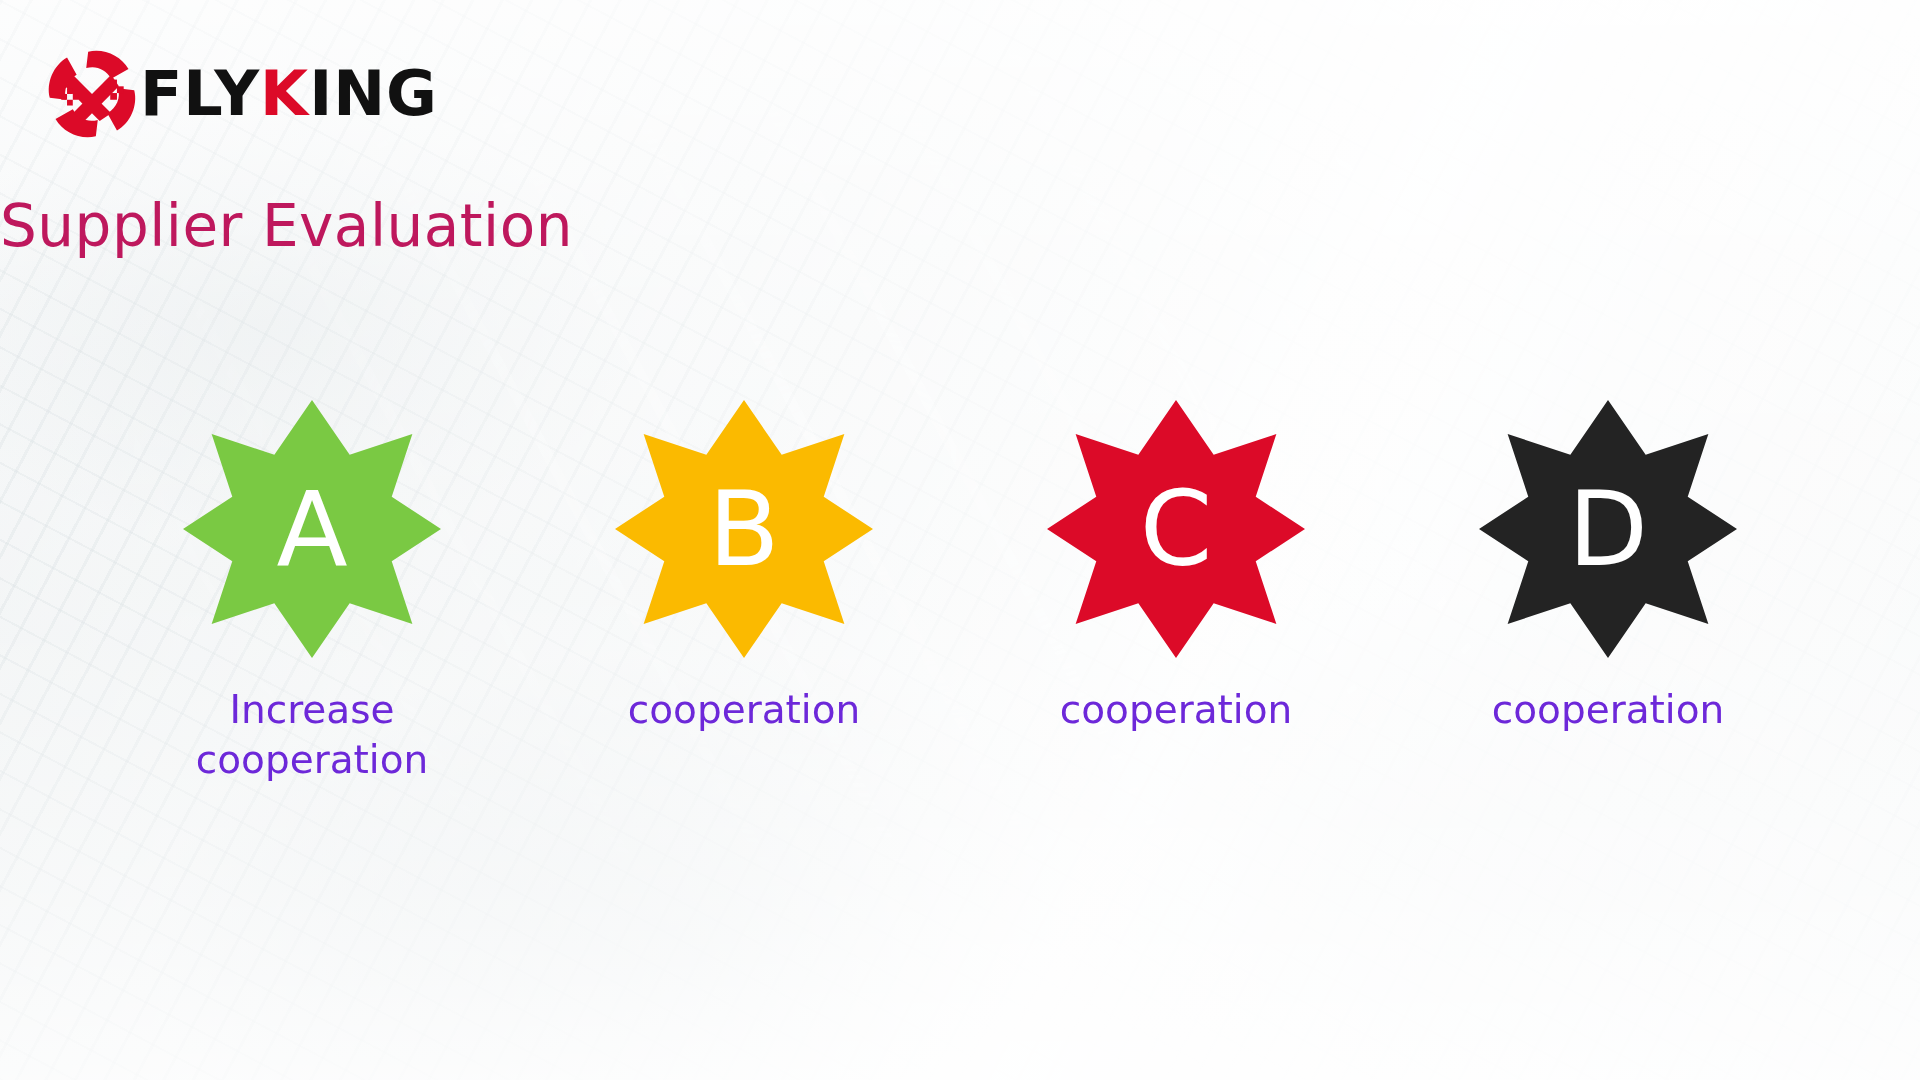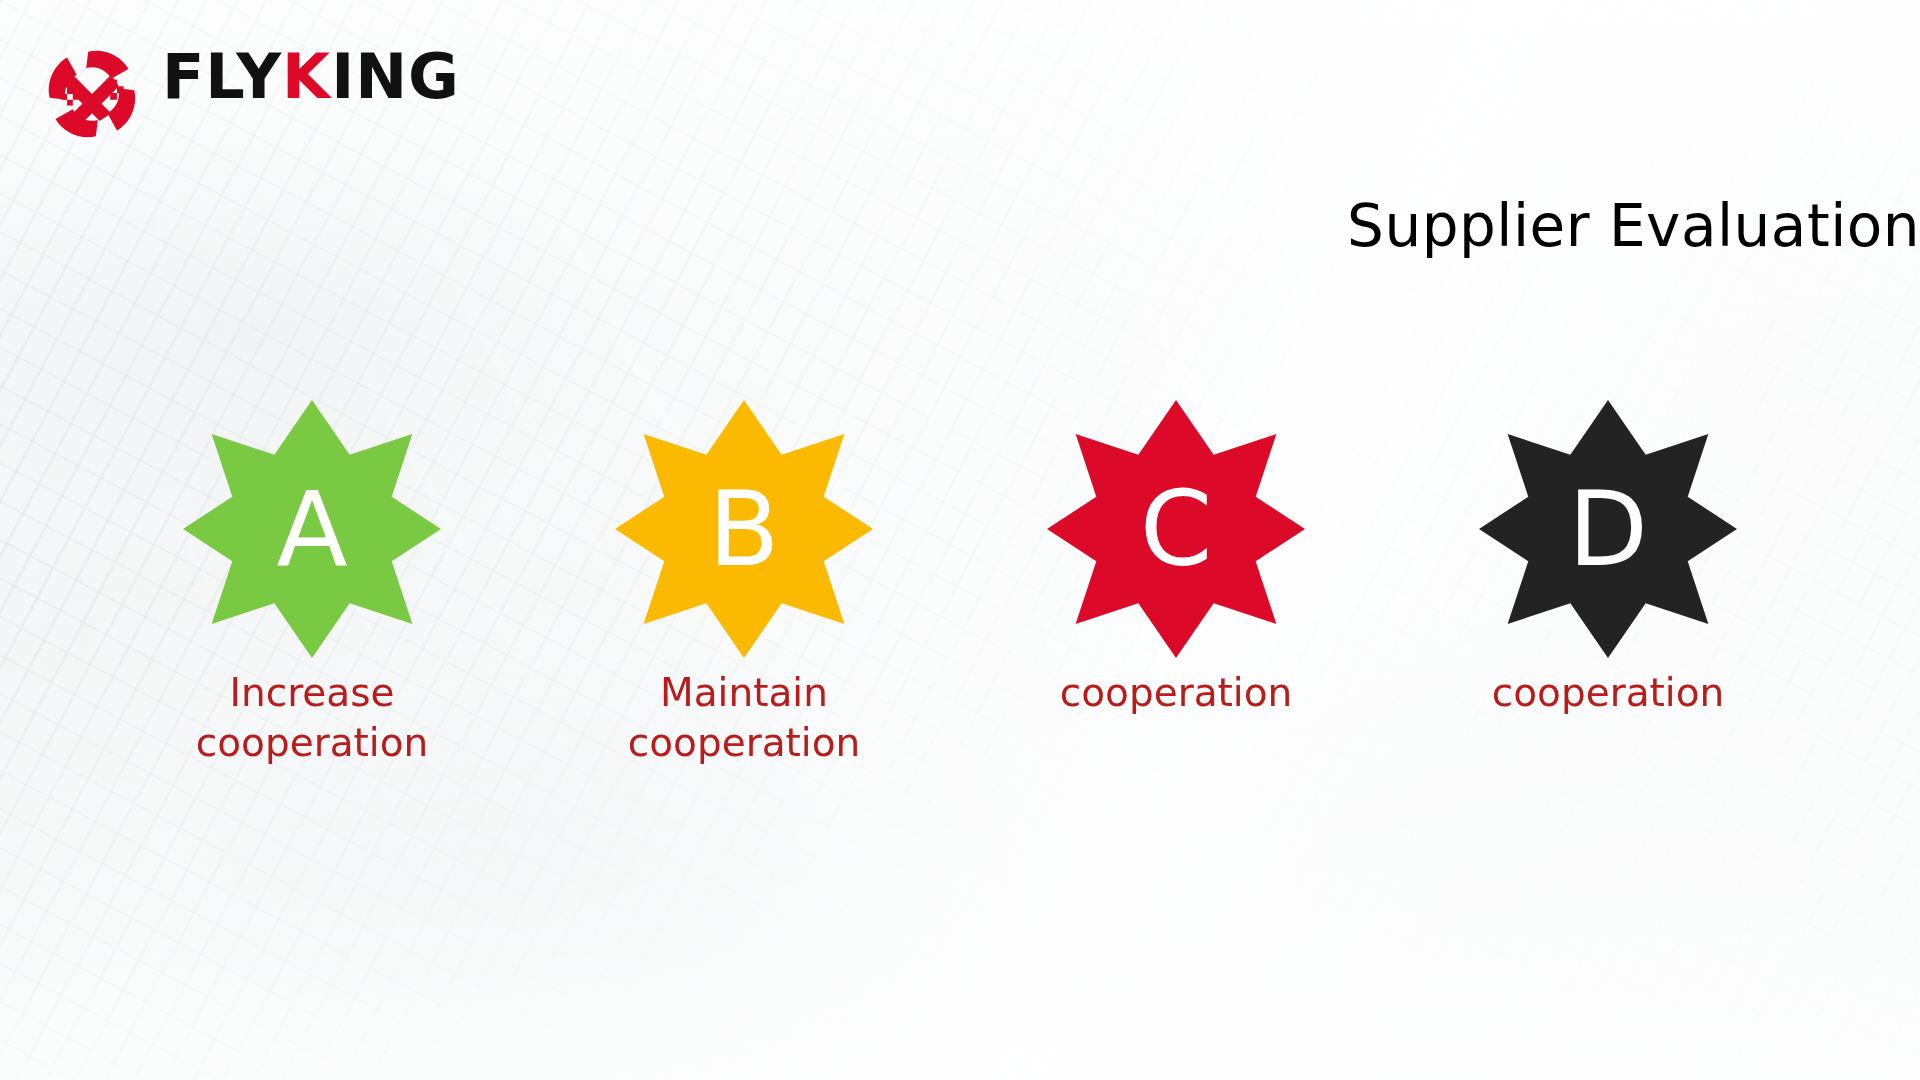--- a/index.html
+++ b/index.html
@@ -50,42 +50,42 @@
   
   .bg-wash {
     position:absolute; inset:0;
     background:
       linear-gradient(180deg, rgba(255,255,255,0.78) 0%, rgba(255,255,255,0.42) 28%, rgba(255,255,255,0.30) 55%, rgba(255,255,255,0.55) 82%, rgba(255,255,255,0.80) 100%);
   }
 
   
   .logo {
     position:absolute; left:44px; top:46px;
-    display:flex; gap:22px;
+    display:flex; align-items:center; 
     z-index:5;
   }
   .logo-mark { width:96px; height:96px; display:block; }
   .logo-word {
     font-size:62px;
     font-weight:700;
     letter-spacing:1px;
     line-height:1;
     white-space:nowrap;
     font-family:"DejaVu Sans", sans-serif;
   }
   .logo-word .seg-dark { color:#111111; }
   .logo-word .seg-accent { color:#dc0a28; }
 
   
   .title {
-    position:absolute; top:192px; left:0; right:0;
-    text-align:right;
+    position:absolute; top:192px; left:0; right:16px;
+    text-align:left;
     font-size:58px;
     font-weight:400;
-    color:#000000;
+    color:#be185d;
     letter-spacing:.5px;
     z-index:5;
     font-family:"DejaVu Sans", sans-serif;
   }
 
   
   .badges {
     position:absolute;
     top:400px; left:96px;
     width:1728px;
@@ -107,26 +107,26 @@
   .badge-letter {
     position:relative;
     z-index:2;
     font-size:104px;
     font-weight:400;
     color:#ffffff;
     line-height:1;
     font-family:"DejaVu Sans", sans-serif;
   }
   .badge-caption {
-    margin-top:10px;
+    margin-top:27px;
     text-align:center;
     font-size:39px;
     font-weight:400;
     line-height:1.28;
-    color:#b91c1c;
+    color:#6d28d9;
     max-width:310px;
     font-family:"DejaVu Sans", sans-serif;
   }
 </style>
 </head>
 <body>
 
 <div id="slide">
 
   <div class="bg-photo"></div>
@@ -177,21 +177,20 @@
     </div>
 
     <div class="badge-cell">
       <div class="badge-star">
         <svg viewBox="0 0 100 100" aria-hidden="true">
           <path d="M50 0 L64.6 21.2 L88.9 13.2 L80.9 37.5 L100 50 L80.9 62.5 L88.9 86.8 L64.6 78.8 L50 100 L35.4 78.8 L11.1 86.8 L19.1 62.5 L0 50 L19.1 37.5 L11.1 13.2 L35.4 21.2 Z" fill="#fbba00"></path>
         </svg>
         <span class="badge-letter">B</span>
       </div>
       <div class="badge-caption">
-        <div>Maintain</div>
         <div>cooperation</div>
       </div>
     </div>
 
     <div class="badge-cell">
       <div class="badge-star">
         <svg viewBox="0 0 100 100" aria-hidden="true">
           <path d="M50 0 L64.6 21.2 L88.9 13.2 L80.9 37.5 L100 50 L80.9 62.5 L88.9 86.8 L64.6 78.8 L50 100 L35.4 78.8 L11.1 86.8 L19.1 62.5 L0 50 L19.1 37.5 L11.1 13.2 L35.4 21.2 Z" fill="#dc0a28"></path>
         </svg>
         <span class="badge-letter">C</span>

